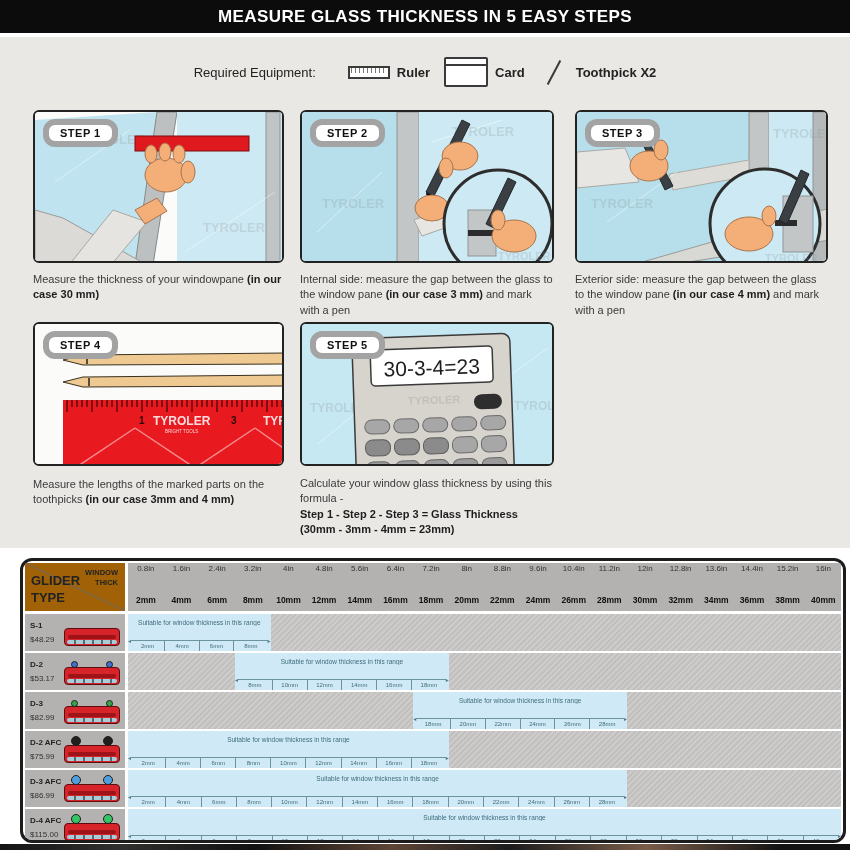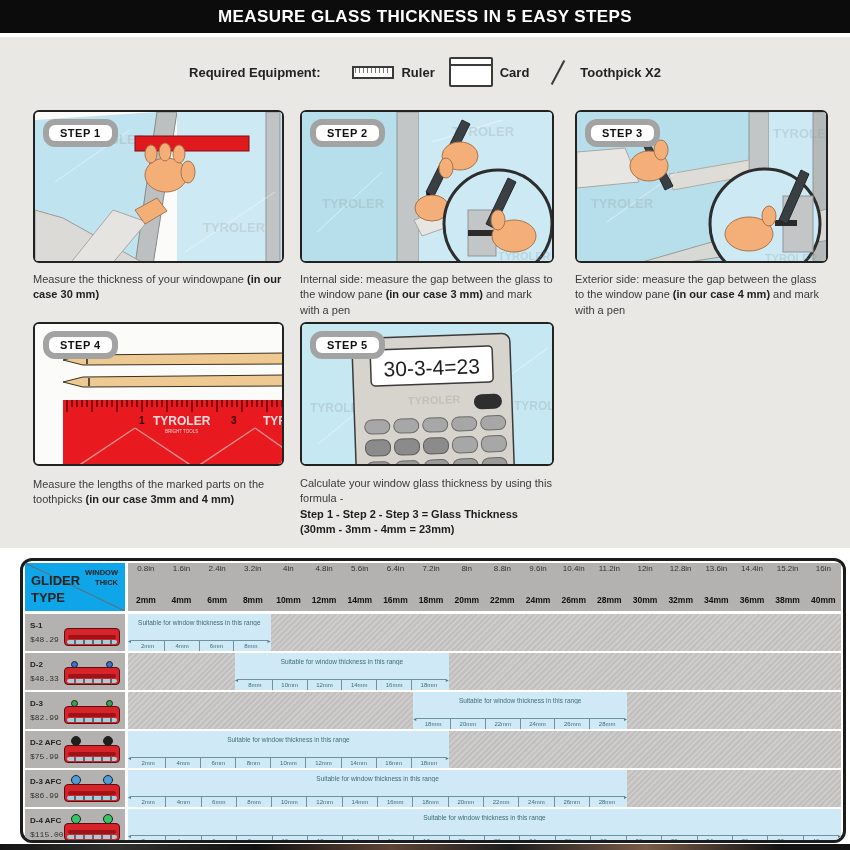--- a/index.html
+++ b/index.html
@@ -7,21 +7,21 @@
   #stage { position:relative; width:850px; height:850px; overflow:hidden; background:#fff; }
 
   
   .title-bar { position:absolute; left:0; top:0; width:850px; height:33px; background:#0c0c0c;
     display:flex; align-items:center; justify-content:center; color:#fff; font-weight:bold;
     font-size:17px; letter-spacing:.4px; }
   .gray-section { position:absolute; left:0; top:37px; width:850px; height:511px; background:#e9e8e5; }
 
   .equipment-row { position:absolute; left:0; top:20px; width:850px; display:flex; align-items:center;
     justify-content:center; gap:14px; color:#222; }
-  .equipment-row .eq-label { font-weight:bold; font-size:13px; margin-right:18px; }
+  .equipment-row .eq-label { font-weight:normal; font-size:13px; margin-right:18px; }
   .eq-item { display:flex; align-items:center; gap:7px; font-weight:bold; font-size:13px; }
   .icon-ruler { width:42px; height:13px; border:2px solid #3a3a3a; background:#fff; position:relative; }
   .icon-ruler::before { content:""; position:absolute; left:1px; right:1px; top:0; height:5px;
     background:repeating-linear-gradient(90deg,#777 0 1px,transparent 1px 4px); }
   .icon-card { width:44px; height:30px; border:2px solid #3a3a3a; background:#fff; position:relative; border-radius:2px;}
   .icon-card::before { content:""; position:absolute; left:0; right:0; top:5px; height:2px; background:#3a3a3a; }
   .icon-toothpick { width:30px; height:30px; position:relative; }
   .icon-toothpick::before { content:""; position:absolute; left:14px; top:2px; width:2px; height:27px;
     background:#3a3a3a; transform:rotate(28deg); }
 
@@ -35,39 +35,39 @@
   
   .promo { position:absolute; left:575px; top:330px; width:256px; background:#0d0d0d; border-radius:9px;
     padding:17px 18px 15px 18px; color:#fff; }
   .promo .main { font-weight:bold; font-size:14.5px; line-height:1.5; letter-spacing:.2px; }
   .promo .sub { margin-top:7px; font-size:12px; color:#e8e8e8; }
 
   
   .cmp-table { position:absolute; left:20px; top:558px; width:826px; height:285px; background:#fff;
     border:3px solid #1c1c1c; border-radius:12px; overflow:hidden; padding:2px; }
   .thead { display:flex; height:48px; margin-bottom:3px; }
-  .corner { width:100px; background:#0ea5e9; position:relative; margin-right:3px; flex:none; }
+  .corner { width:100px; background:#a16207; position:relative; margin-right:3px; flex:none; }
   .corner svg { position:absolute; inset:0; }
   .corner .c-top { position:absolute; top:5px; right:7px; font-size:7.5px; font-weight:bold; color:#222;
     text-align:right; white-space:pre-line; line-height:1.3; }
   .corner .c-bot { position:absolute; bottom:4px; left:6px; font-size:13px; font-weight:bold; color:#222;
     white-space:pre-line; line-height:1.3; }
   .hcols { flex:1; background:#b3b2b0; display:flex; }
   .hcol { flex:1; display:flex; flex-direction:column; align-items:center; justify-content:space-between;
     padding:1px 0 6px 0; }
   .hcol .in { font-size:8px; color:#333; }
   .hcol .mm { font-size:8.5px; font-weight:bold; color:#111; }
 
   .trow { display:flex; height:37px; margin-bottom:2px; }
   .trow:last-child { margin-bottom:0; }
   .lcell { width:100px; flex:none; background:#b3b2b0; margin-right:3px; display:flex; align-items:center;
     padding:0 2px 0 5px; }
   .lcell .meta { width:34px; flex:none; display:flex; flex-direction:column; gap:5px; }
   .lcell .type { font-size:8px; font-weight:bold; color:#222; }
-  .lcell .price { font-size:8px; color:#333;font-family:Liberation Mono, monospace; }
+  .lcell .price { font-size:8px; color:#333; }
   .glider { position:relative; width:56px; height:30px; flex:none; }
   .glider .gbody { position:absolute; left:0; right:0; bottom:2px; height:18px; background:#d7232a;
     border:1px solid #5c0d0f; border-radius:4px; }
   .glider .gbody::before { content:""; position:absolute; left:3px; right:3px; top:6px; height:4px;
     background:#9e1317; border-radius:2px; }
   .glider .gbody::after { content:""; position:absolute; left:2px; right:2px; bottom:1px; height:4px;
     background:repeating-linear-gradient(90deg,#a9ccd9 0 7px,#5d686e 7px 9px); border-radius:2px; }
   .glider .knob { position:absolute; border:1px solid #20201f; border-radius:50%; }
   .glider .knob.dot { width:7px; height:7px; top:4px; }
   .glider .knob.dome { width:10px; height:10px; top:1px; }
@@ -439,21 +439,21 @@
                 <div class="tick">6mm</div>
                 <div class="tick">8mm</div>
               </div>
             </div>
           </div>
         </div>
         <div class="trow">
           <div class="lcell">
             <div class="meta">
               <div class="type">D-2</div>
-              <div class="price">$48.33</div>
+              <div class="price">$53.17</div>
             </div>
             <div class="glider">
               <div class="gbody"></div>
               <div class="knob dot k1" style="background: rgb(63, 111, 208);"></div>
               <div class="knob dot k2" style="background: rgb(63, 111, 208);"></div>
             </div>
           </div>
           <div class="range">
             <div class="bar" style="left: 15%; width: 30%;">
               <div class="blabel">Suitable for window thickness in this range</div>

